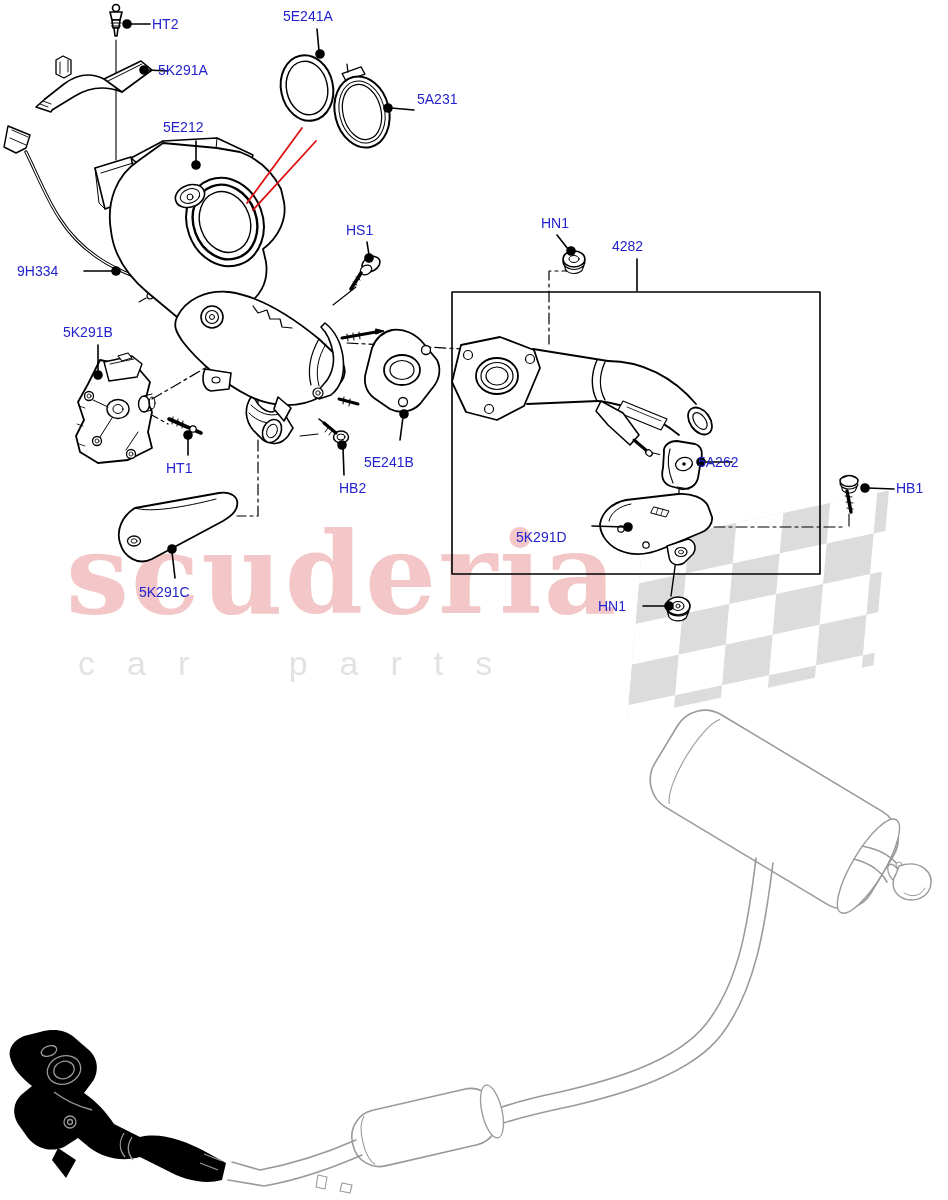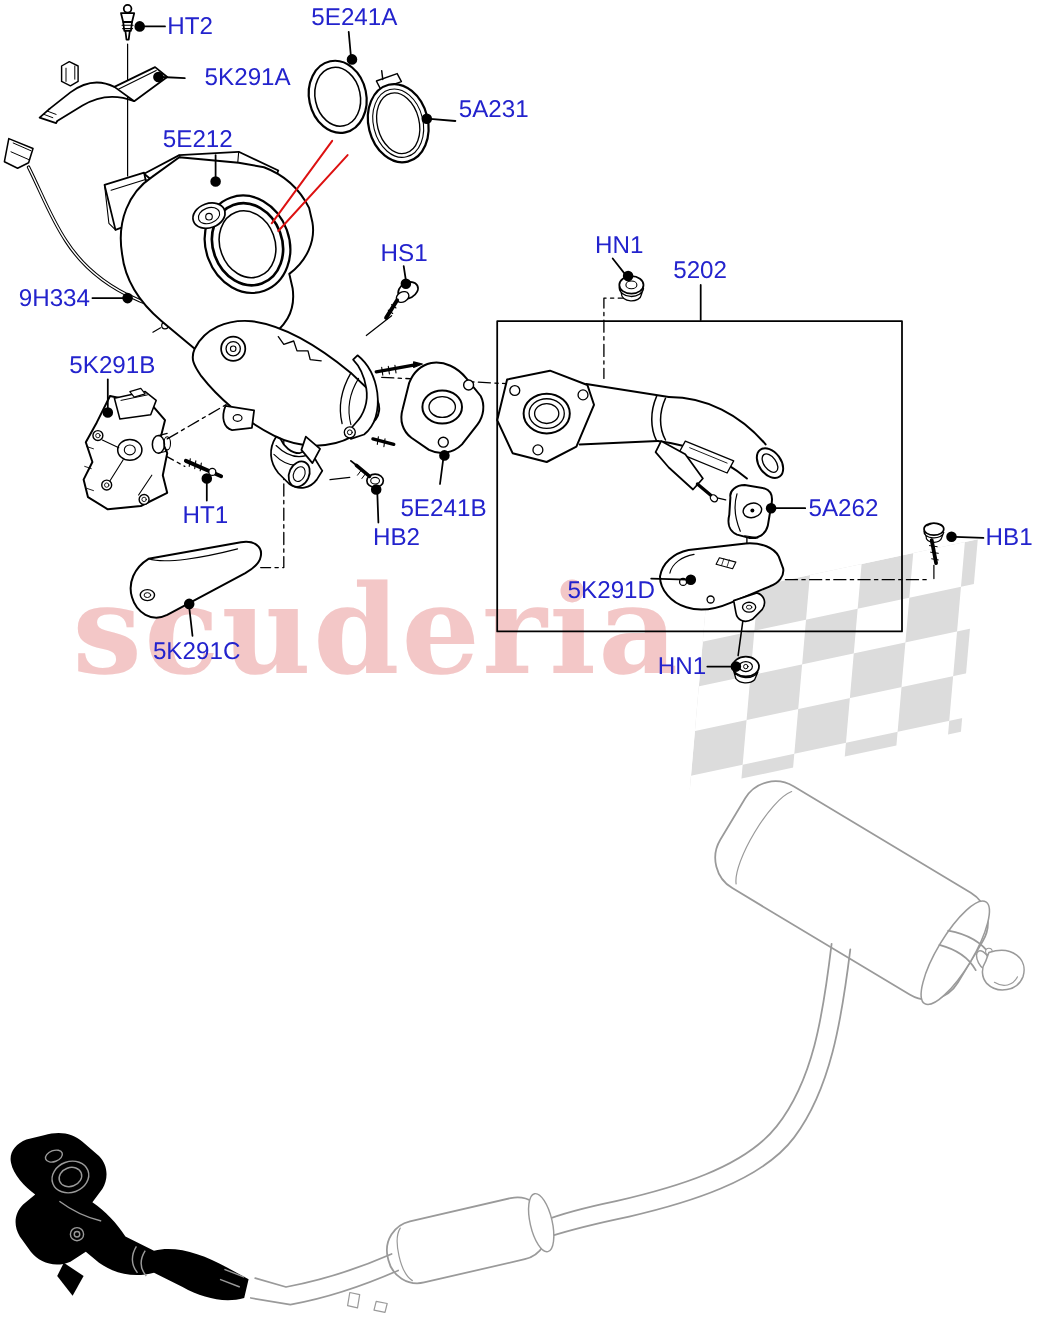--- a/index.html
+++ b/index.html
@@ -19,29 +19,30 @@
     color:var(--tagline-gray);white-space:nowrap;}
   .wm-flag{position:absolute;left:632px;top:520px;width:252px;height:168px;z-index:0;
     background-image:repeating-conic-gradient(var(--flag-gray) 0 25%, transparent 0 50%);
     background-size:96px 78px;transform:rotate(-12deg) skewX(-17deg);}
   
   #art{position:absolute;left:0;top:0;z-index:1;}
   .ink{stroke:var(--line-ink);}
   .ghost{stroke:var(--ghost-gray);}
   .red{stroke:var(--callout-red);}
   
-  .part-label{position:absolute;z-index:2;font-size:22px;line-height:22px;
+  .part-label{position:absolute;z-index:2;font-size:14px;line-height:22px;
     color:var(--label-blue);white-space:nowrap;}
 </style>
 </head>
 <body>
 
 <div id="stage">
 
   <div class="wm-brand">scuderia</div>
+  <div class="wm-tagline">car parts</div>
   <div class="wm-flag"></div>
 
   <svg id="art" width="948" height="1200" viewBox="0 0 948 1200">
 
     <g class="ghost" fill="none" stroke-width="1.6" stroke-linecap="round" stroke-linejoin="round">
       <g transform="rotate(31 775 810)">
         <rect x="648" y="756" width="252" height="108" rx="32" fill="#fff"></rect>
         <path d="M681,761 C668,777 668,843 681,859" stroke-width="1.1"></path>
         <ellipse cx="884" cy="810" rx="16" ry="54" fill="#fff" stroke-width="1.4"></ellipse>
       </g>
@@ -380,30 +381,30 @@
           <circle cx="172" cy="549" r="4"></circle>
         </g>
       <g>
           <path d="M643,606 L666,606" fill="none"></path>
           <circle cx="669" cy="606" r="4"></circle>
         </g>
     </g>
   </svg>
 
   <div class="part-label" style="left:152px;top:13px">HT2</div>
-  <div class="part-label" style="left:186px;top:59px">5K291A</div>
+  <div class="part-label" style="left:158px;top:59px">5K291A</div>
   <div class="part-label" style="left:283px;top:5px">5E241A</div>
   <div class="part-label" style="left:417px;top:88px">5A231</div>
-  <div class="part-label" style="left:148px;top:116px">5E212</div>
+  <div class="part-label" style="left:163px;top:116px">5E212</div>
   <div class="part-label" style="left:17px;top:260px">9H334</div>
   <div class="part-label" style="left:346px;top:219px">HS1</div>
   <div class="part-label" style="left:541px;top:212px">HN1</div>
-  <div class="part-label" style="left:612px;top:235px">5202</div>
+  <div class="part-label" style="left:612px;top:235px">4282</div>
   <div class="part-label" style="left:63px;top:321px">5K291B</div>
   <div class="part-label" style="left:166px;top:457px">HT1</div>
   <div class="part-label" style="left:339px;top:477px">HB2</div>
   <div class="part-label" style="left:364px;top:451px">5E241B</div>
-  <div class="part-label" style="left:735px;top:451px">5A262</div>
+  <div class="part-label" style="left:698px;top:451px">5A262</div>
   <div class="part-label" style="left:896px;top:477px">HB1</div>
   <div class="part-label" style="left:516px;top:526px">5K291D</div>
   <div class="part-label" style="left:139px;top:581px">5K291C</div>
   <div class="part-label" style="left:598px;top:595px">HN1</div>
 </div>
 
 </body></html>

